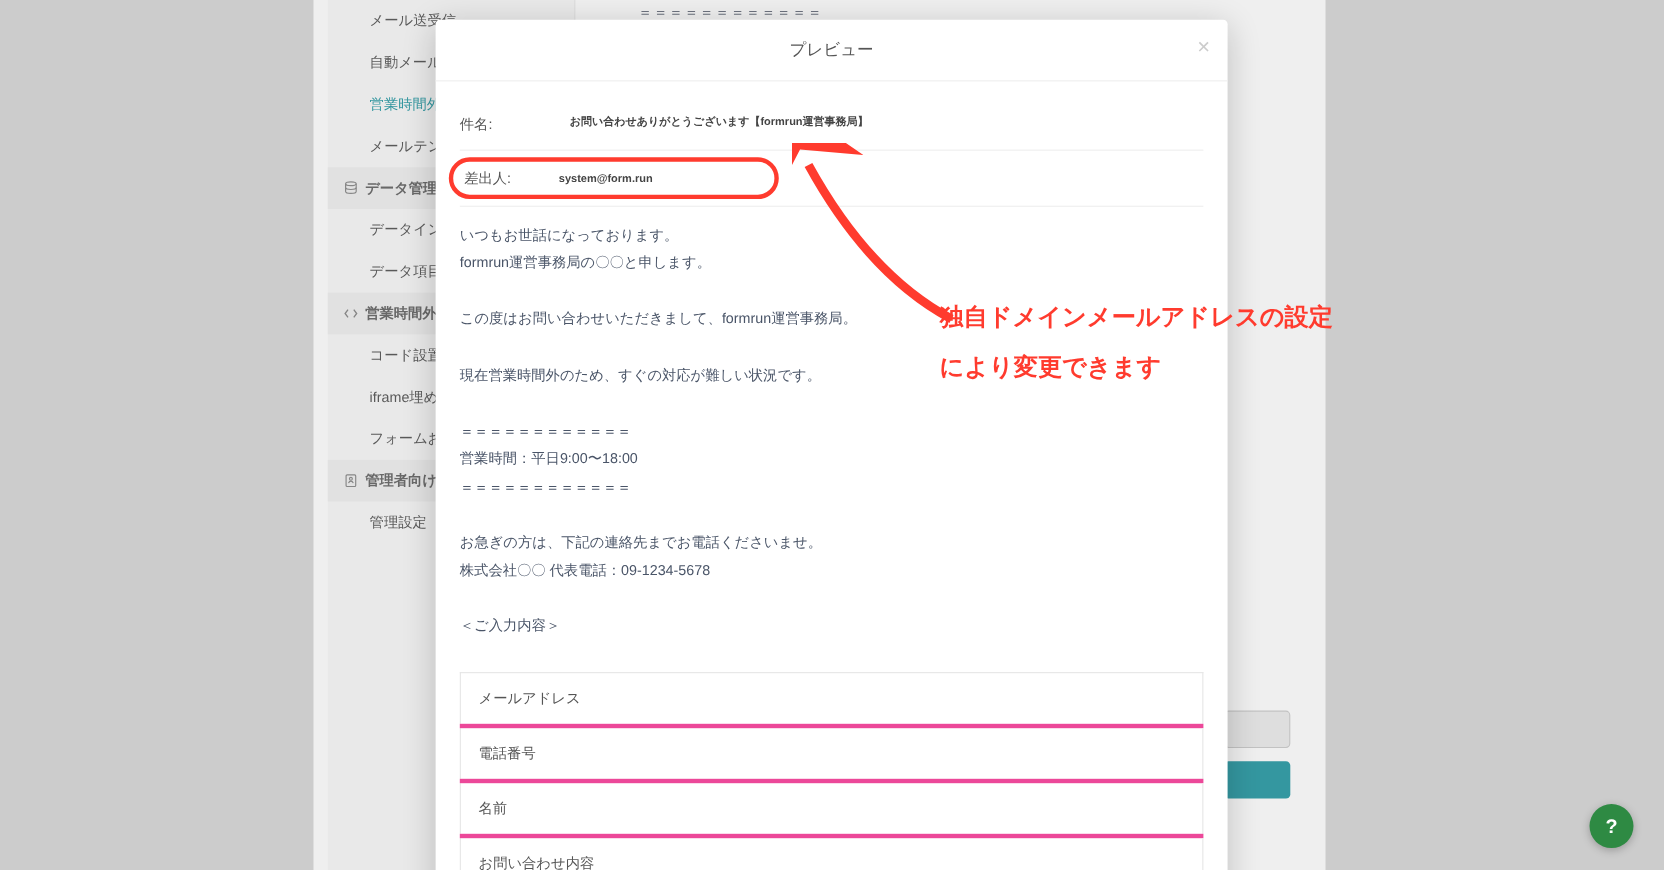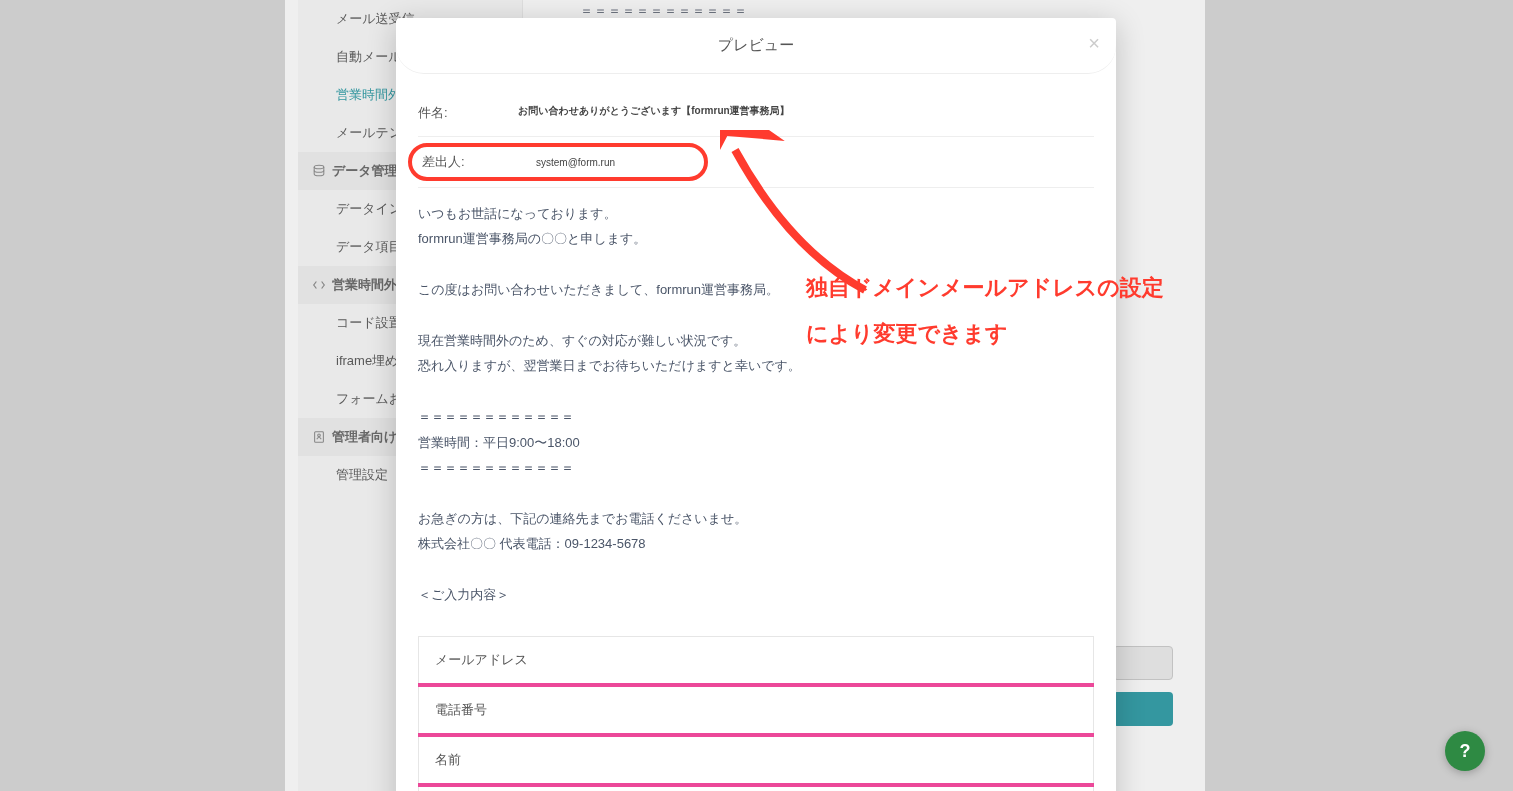--- a/index.html
+++ b/index.html
@@ -68,21 +68,20 @@
       border-radius: 4px;
       box-shadow: 0 6px 30px rgba(0,0,0,0.2);
     }
     .modal-header {
       padding: 18px 20px;
       text-align: center;
       font-size: 15px;
       color: #555;
       border-bottom: 1px solid #eee;
       position: relative;
-      border-radius: 28px;
     }
     .modal-close {
       position: absolute;
       right: 16px;
       top: 14px;
       font-size: 20px;
       color: #ccc;
       cursor: pointer;
       background: none;
       border: none;
@@ -98,21 +97,21 @@
     .field-label {
       width: 100px;
       font-size: 13px;
       color: #555;
     }
     .field-value {
       font-size: 10px;
       color: #444;
       font-weight: bold;
     }
-    .field-value.normal { font-weight: normal; }
+    .field-value.normal { font-weight: bold; }
     
     .highlight-circle {
       border: 4px solid #ff3b2e;
       border-radius: 26px;
       padding: 6px 14px 6px 6px;
       margin-left: -10px;
       width: 300px;
     }
     .highlight-circle .field-label { width: 90px; padding-left: 4px; }
     
@@ -140,21 +139,21 @@
     
     
     .annotation {
       position: absolute;
       left: 720px;
       top: 130px;
       pointer-events: none;
     }
     .annotation-text {
       position: absolute;
-      left: 806px;
+      left: 854px;
       top: 265px;
       color: #ff3b2e;
       font-size: 22px;
       font-weight: bold;
       line-height: 2.1;
       white-space: nowrap;
       pointer-events: none;
     }
     
     
@@ -258,34 +257,33 @@
     <button class="modal-close">
       <span>×</span>
     </button>
   </div>
   <div class="modal-body">
     <div class="field-row">
       <div class="field-label">件名:</div>
       <div class="field-value">お問い合わせありがとうございます【formrun運営事務局】</div>
     </div>
     <div class="field-row" style="border-bottom:1px solid #eee; padding:6px 0;">
-      <div class="highlight-circle" style="display:flex; align-items:center;gap:28px;">
+      <div class="highlight-circle" style="display:flex; align-items:center;">
         <div class="field-label">差出人:</div>
         <div class="field-value normal">system@form.run</div>
       </div>
     </div>
 
     <div class="mail-body">
       <p>いつもお世話になっております。</p>
       <p>formrun運営事務局の〇〇と申します。</p>
       <p>&nbsp;</p>
       <p>この度はお問い合わせいただきまして、formrun運営事務局。</p>
       <p>&nbsp;</p>
       <p>現在営業時間外のため、すぐの対応が難しい状況です。</p>
-      <p>恐れ入りますが、翌営業日までお待ちいただけますと幸いです。</p>
       <p>&nbsp;</p>
       <p>＝＝＝＝＝＝＝＝＝＝＝＝</p>
       <p>営業時間：平日9:00〜18:00</p>
       <p>＝＝＝＝＝＝＝＝＝＝＝＝</p>
       <p>&nbsp;</p>
       <p>お急ぎの方は、下記の連絡先までお電話くださいませ。</p>
       <p>株式会社〇〇 代表電話：09-1234-5678</p>
       <p>&nbsp;</p>
       <p>＜ご入力内容＞</p>
     </div>

